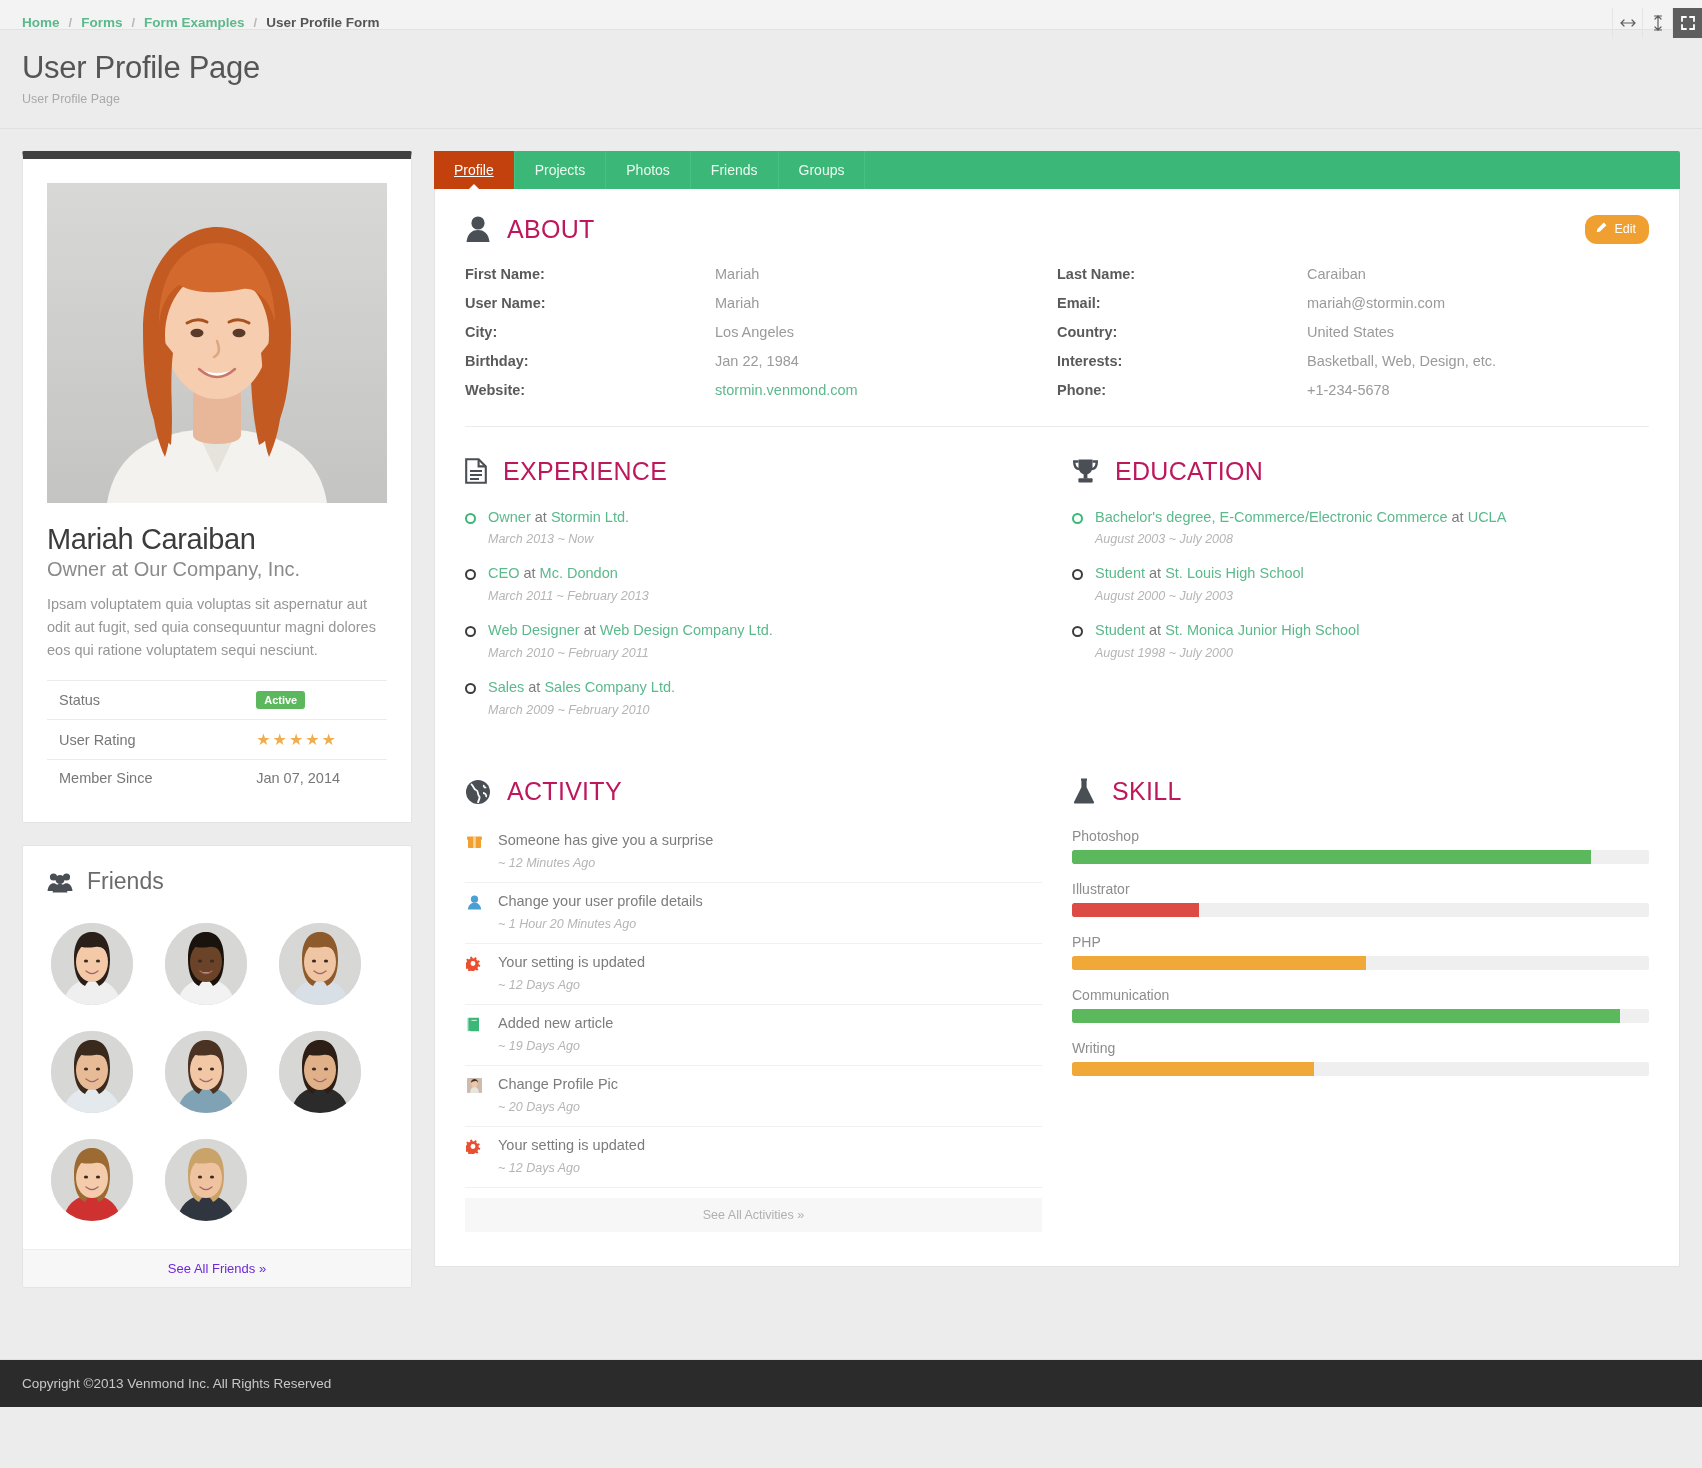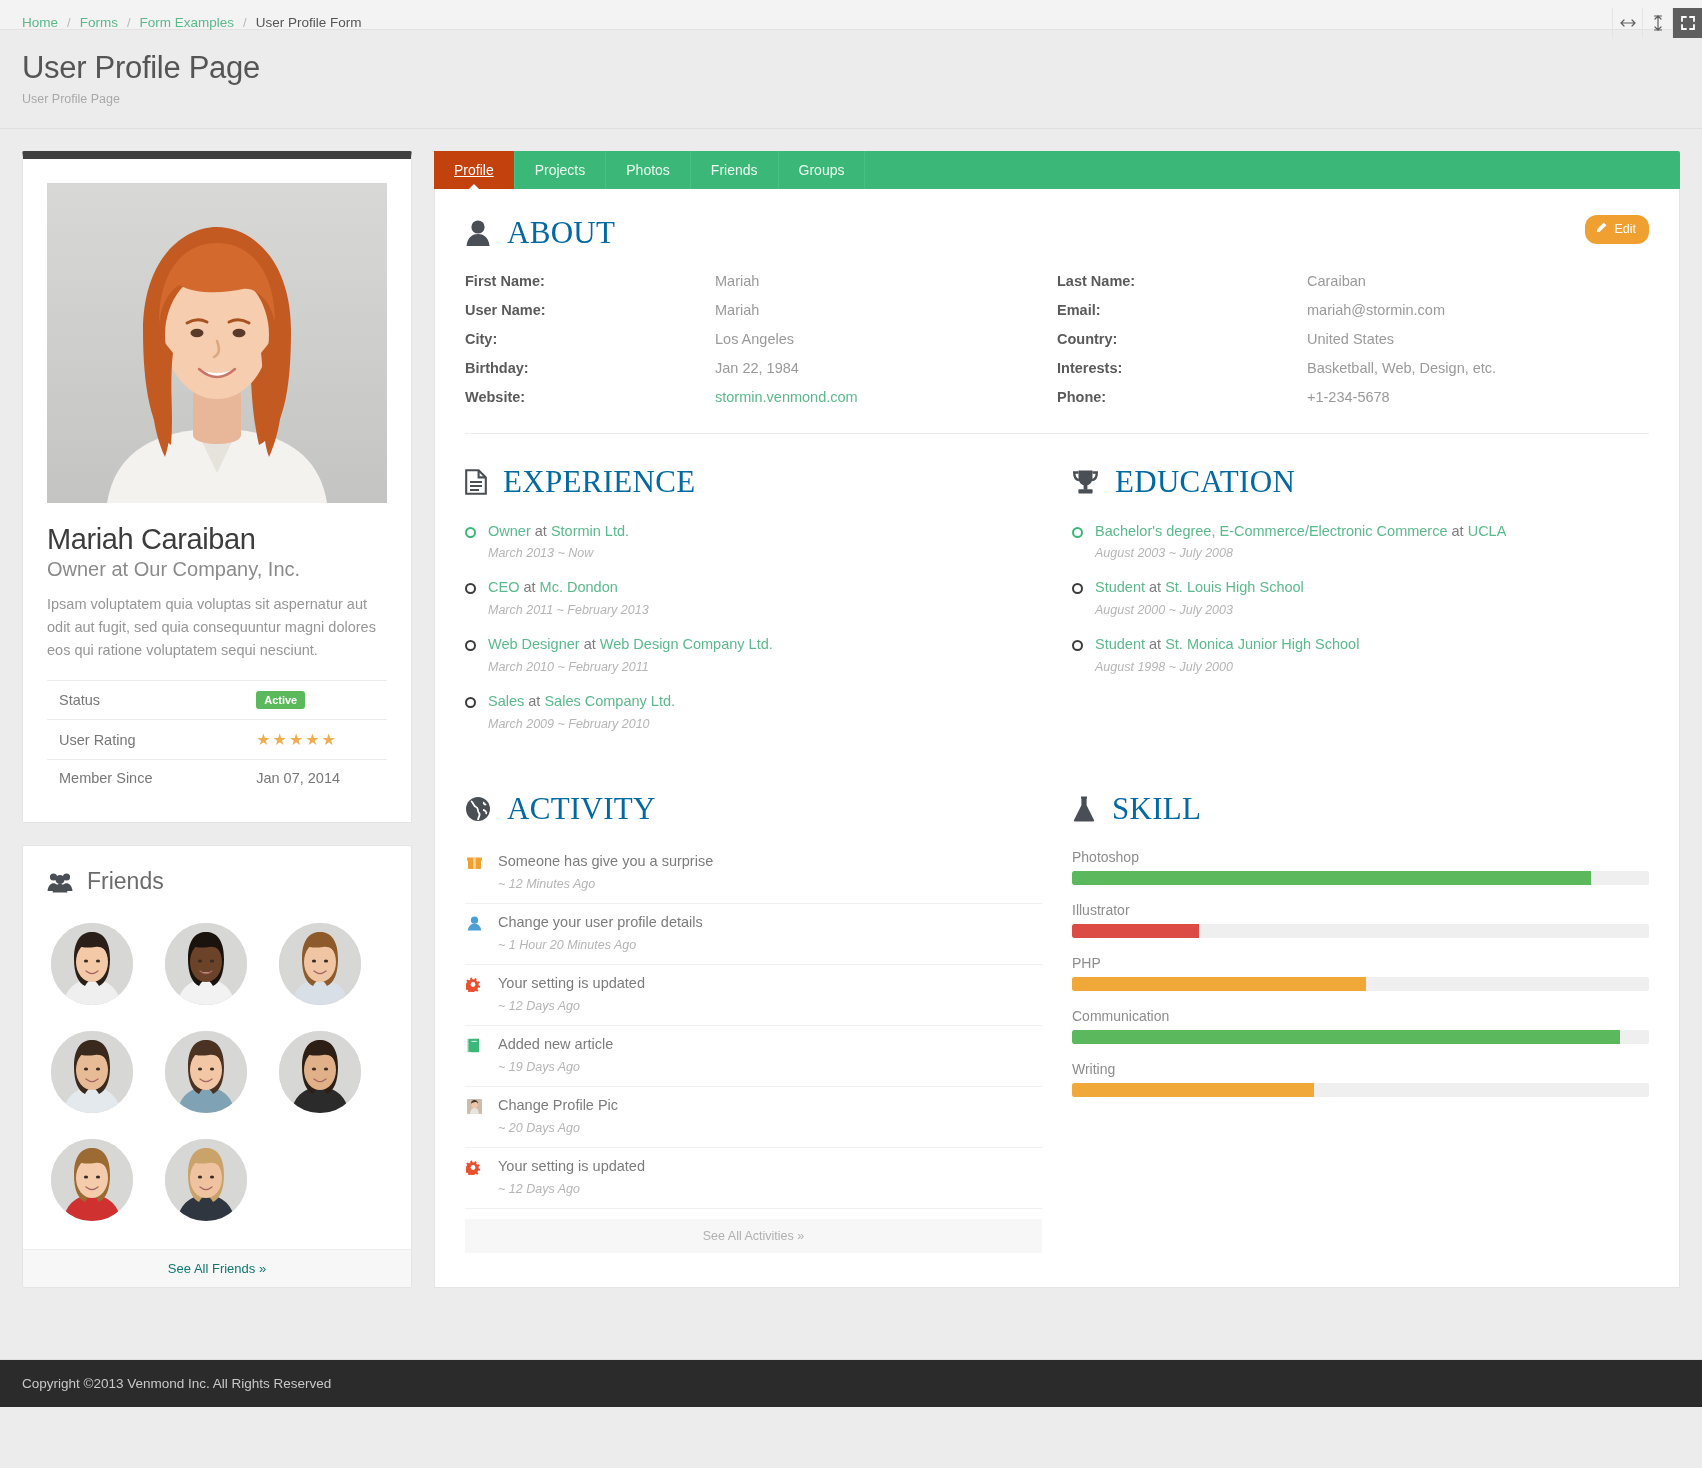--- a/index.html
+++ b/index.html
@@ -14,20 +14,21 @@
   
   .topbar {
     height: 30px;
     background: #f3f3f3;
     border-bottom: 1px solid #e2e2e2;
     display: flex;
     align-items: center;
     justify-content: space-between;
     padding: 16px 0 0 22px;
     position: relative;
+    font-weight: bold;
   }
   .breadcrumb { display: flex; align-items: center; font-size: 13.5px; }
   .breadcrumb a { color: #5bb98c; text-decoration: none; }
   .breadcrumb .sep { color: #b9b9b9; margin: 0 9px; font-size: 13px; }
   .breadcrumb .current { color: #555; }
 
   .topbar-tools { display: flex; align-items: stretch; height: 30px; }
   .tool-btn {
     width: 30px; height: 30px;
     display: flex; align-items: center; justify-content: center;
@@ -129,21 +130,21 @@
     background: #d5d5d5;
     flex: none;
   }
   .avatar svg { display: block; }
   .card-foot {
     background: #f7f7f7;
     border-top: 1px solid #ececec;
     text-align: center;
     padding: 11px 0;
     font-size: 13px;
-    color: #0f766e;
+    color: #6d28d9;
   }
 
   
   .tabbar {
     display: flex;
     background: #3bb878;
     border-radius: 2px 2px 0 0;
     height: 38px;
     position: relative;
   }
@@ -179,21 +180,21 @@
     padding: 26px 30px 34px 30px;
   }
 
   
   .sec-head {
     display: flex; align-items: center; gap: 16px;
     margin-bottom: 22px;
   }
   .sec-head .sicon { color: #4a4f55; display: flex; align-items: center; }
   .sec-title {
-    font-size: 31px; color: #0369a1; font-weight: 300; letter-spacing: 0.3px; font-family: Liberation Serif, serif;
+    font-size: 25px; color: #be185d; font-weight: 300; letter-spacing: 0.3px;
   }
   .edit-btn {
     float: right;
     background: #f0a030;
     color: #fff;
     border: none;
     border-radius: 12px;
     padding: 7px 13px 7px 10px;
     font-size: 12.5px;
     display: inline-flex; align-items: center; gap: 7px;

